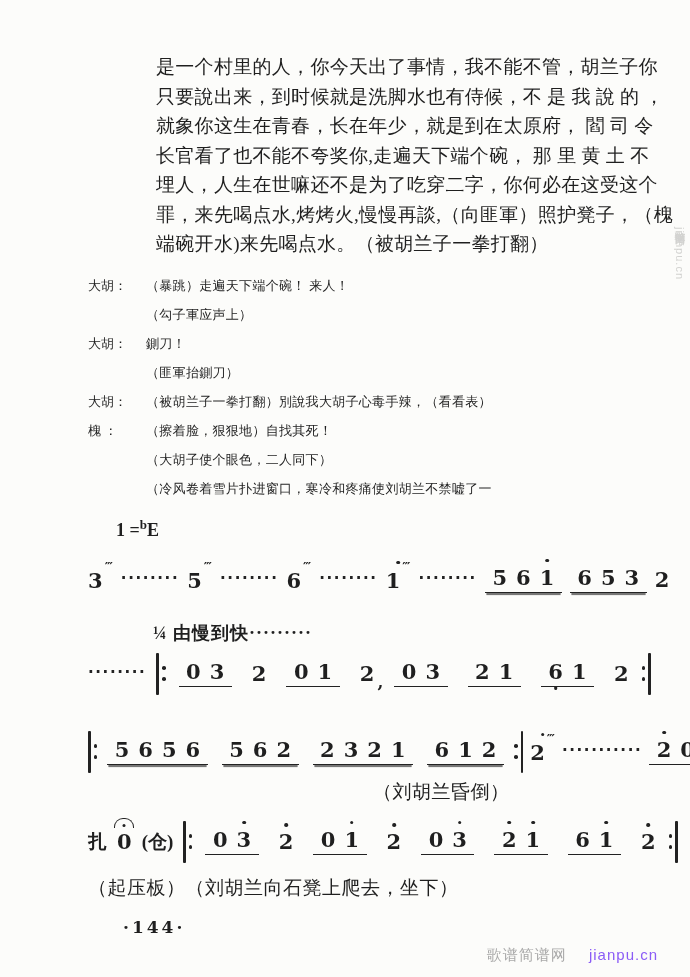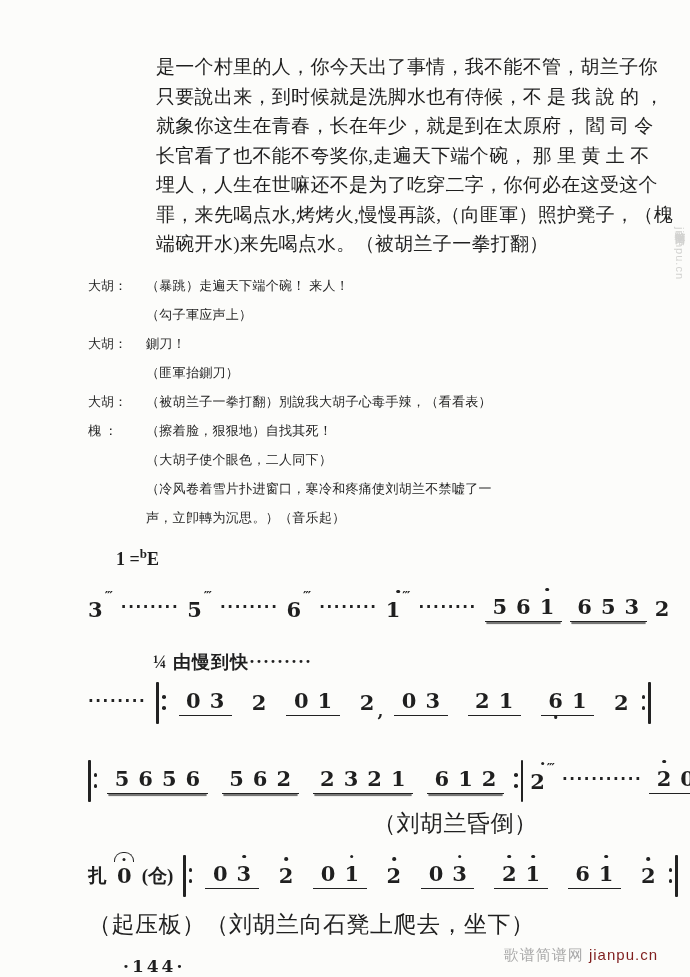--- a/index.html
+++ b/index.html
@@ -39,21 +39,21 @@
   .trem{font-size:13px;position:relative;top:-9px;margin-left:2px;font-family:"DejaVu Sans",sans-serif;}
   .tail{font-style:normal;font-size:17px;position:absolute;right:-9px;bottom:-7px;font-weight:bold;}
   .bar{width:1.7px;height:31px;background:#222;}
   .rep{display:inline-flex;align-items:center;}
   .rbar{width:2.6px;height:42px;background:#222;border-radius:1px;}
   .rdots{display:flex;flex-direction:column;gap:7px;margin:0 3px;}
   .rdots i{width:3.6px;height:3.6px;background:#222;border-radius:50%;}
   .mdots{font-weight:bold;font-size:15px;letter-spacing:1.6px;color:#222;position:relative;top:-2px;
          font-family:"DejaVu Sans",sans-serif;}
   .mtxt{font-size:19px;font-weight:bold;}
-  .mcaption{font-size:23px;letter-spacing:.5px;}
+  .mcaption{font-size:19px;letter-spacing:.5px;}
   .cap1{margin:4px 0 0 285px;}
   .cap2{margin:10px 0 0 0;font-family:Liberation Serif, serif;}
   
   .pageno{margin:16px 0 0 35px;font-size:17px;font-weight:bold;letter-spacing:3px;
           font-family:"DejaVu Serif",serif;}
   .wm-side{position:absolute;right:3px;top:222px;writing-mode:vertical-rl;
            font-size:11px;color:#d2d2d0;letter-spacing:1px;
            font-family:"Liberation Sans",sans-serif;}
   .wm-bottom{position:absolute;right:32px;bottom:12px;font-size:15px;color:#a9a9a9;
              font-family:"Liberation Sans",sans-serif;letter-spacing:1px;}
@@ -100,24 +100,20 @@
         <span class="dtxt">（擦着脸，狠狠地）自找其死！</span>
       </div>
       <div class="drow">
         <span class="spk"></span>
         <span class="dtxt">（大胡子使个眼色，二人同下）</span>
       </div>
       <div class="drow">
         <span class="spk"></span>
         <span class="dtxt">（冷风卷着雪片扑进窗口，寒冷和疼痛使刘胡兰不禁嘘了一</span>
       </div>
-      <div class="drow">
-        <span class="spk"></span>
-        <span class="dtxt">声，立卽轉为沉思。）（音乐起）</span>
-      </div>
     </div>
 
   <div class="keysig">
     <span>1 =</span><sup>b</sup><span>E</span>
   </div>
 
   <div class="mline g8" id="mline0" style="margin-top:16px;">
       <span class="note">3<sup class="trem">‴</sup></span>
       <span class="mdots">········</span>
       <span class="note">5<sup class="trem">‴</sup></span>
@@ -290,16 +286,16 @@
       </span>
     </div>
 
   <div class="mcaption cap2">（起压板）（刘胡兰向石凳上爬去，坐下）</div>
 
   <div class="pageno">·144·</div>
 
   <div class="wm-side">歌谱简谱网jianpu.cn</div>
 
   <div class="wm-bottom">
-    <span>歌谱简谱网 </span><span class="jp" id="wmurl" style="color: #7f1d1d;">jianpu.cn</span>
+    <span>歌谱简谱网 </span><span class="jp" id="wmurl" style="color: #8b5cf6; margin-left: 17px;">jianpu.cn</span>
   </div>
 
 </div>
 
 </body></html>

